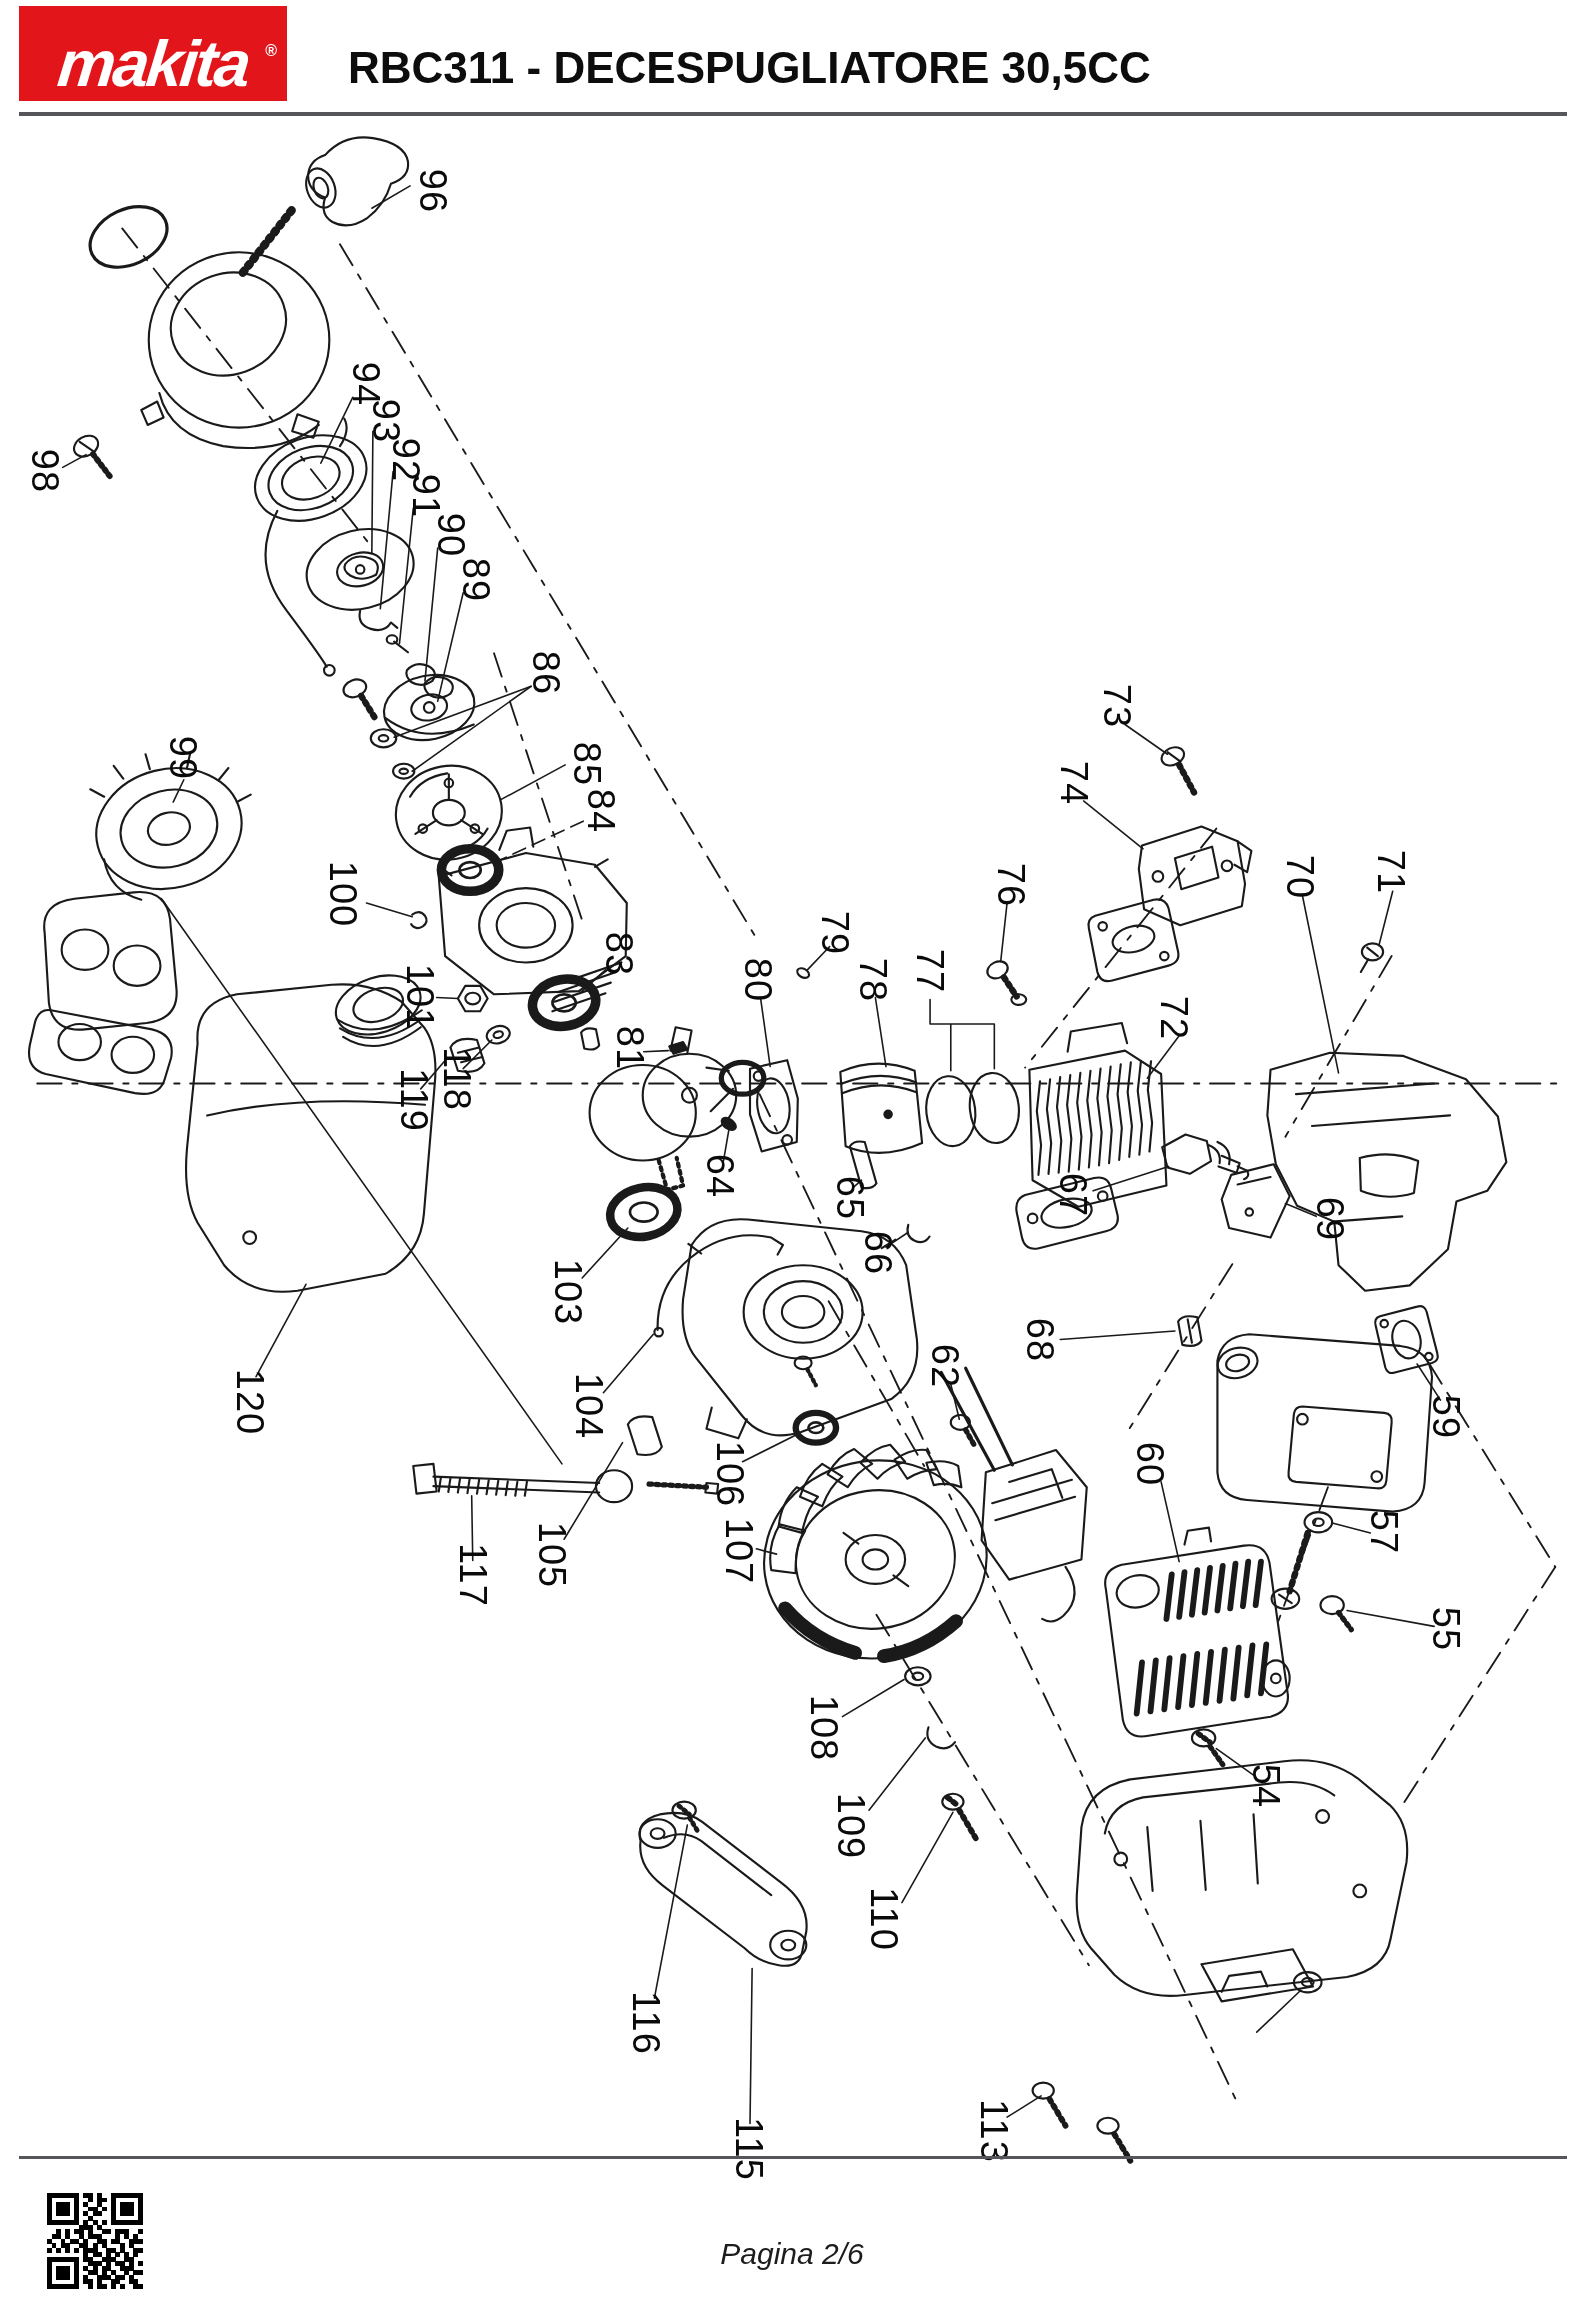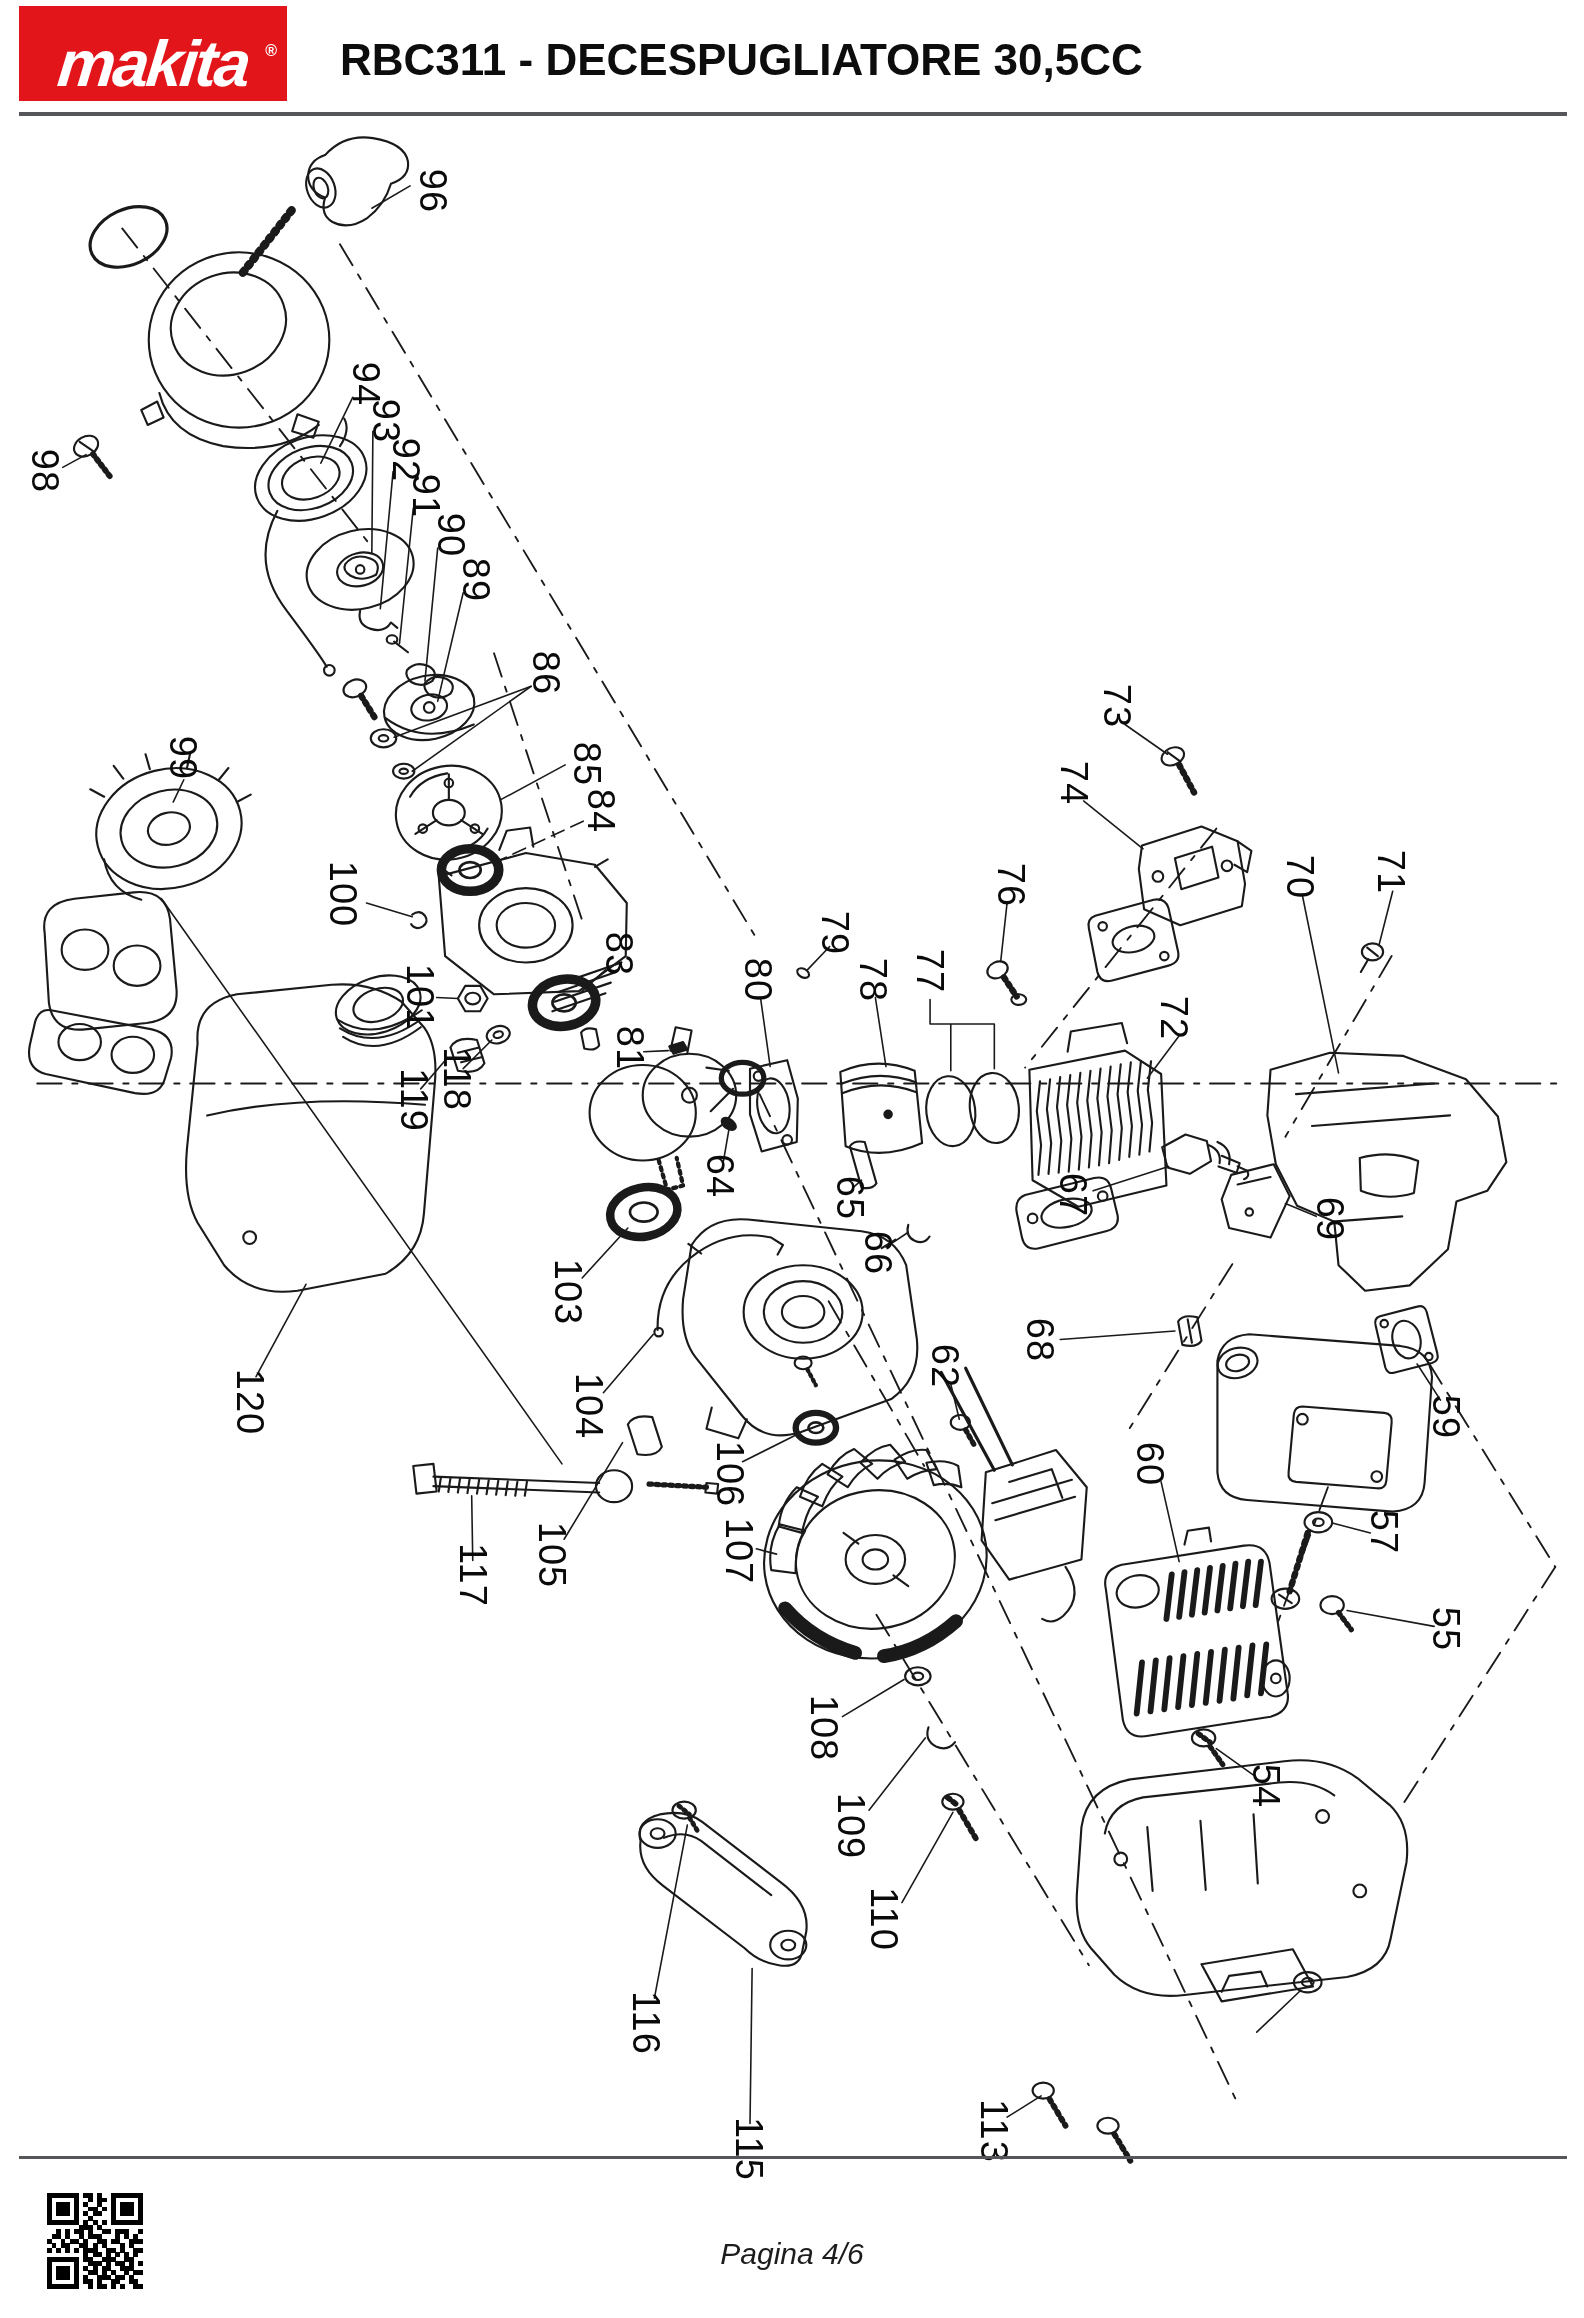--- a/index.html
+++ b/index.html
@@ -21,21 +21,21 @@
     font-style:italic;font-weight:bold;
     font-size:65px;line-height:1.0;color:#fff;
     letter-spacing:-2.7px;transform:skewX(-6deg);
     padding-bottom:5.3px;
   }
   .logo-reg{
     position:absolute;right:9.6px;top:36px;
     color:#fff;font-size:16px;font-weight:bold;
   }
   .title{
-    position:absolute;left:336px;top:31px;margin:4px;
+    position:absolute;left:336px;top:31px;margin:12px;
     font-size:44px;font-weight:bold;letter-spacing:0px;color:#0d0d0d;
     white-space:nowrap;
   }
   .rule{position:absolute;left:18.6px;width:1548px;height:3.7px;background:var(--rule-gray,#55565a);}
   .rule-top{top:112px;}
   .rule-bottom{top:2156px;height:3.2px;}
   
   .art{position:absolute;left:0;top:0;width:1585px;height:2319px;}
   .callout{
     position:absolute;
@@ -783,17 +783,17 @@
         <div class="m" style="left: 23px; top: 91px; width: 4.8px; height: 4.8px;"></div>
         <div class="m" style="left: 27px; top: 91px; width: 4.8px; height: 4.8px;"></div>
         <div class="m" style="left: 41px; top: 91px; width: 4.8px; height: 4.8px;"></div>
         <div class="m" style="left: 50px; top: 91px; width: 4.8px; height: 4.8px;"></div>
         <div class="m" style="left: 55px; top: 91px; width: 4.8px; height: 4.8px;"></div>
         <div class="m" style="left: 64px; top: 91px; width: 4.8px; height: 4.8px;"></div>
         <div class="m" style="left: 73px; top: 91px; width: 4.8px; height: 4.8px;"></div>
         <div class="m" style="left: 86px; top: 91px; width: 4.8px; height: 4.8px;"></div>
         <div class="m" style="left: 91px; top: 91px; width: 4.8px; height: 4.8px;"></div>
       </div>
-    <div class="page-label">Pagina 4/6</div>
+    <div class="page-label">Pagina 2/6</div>
   </div>
 
 </div>
 
 
 </body></html>

